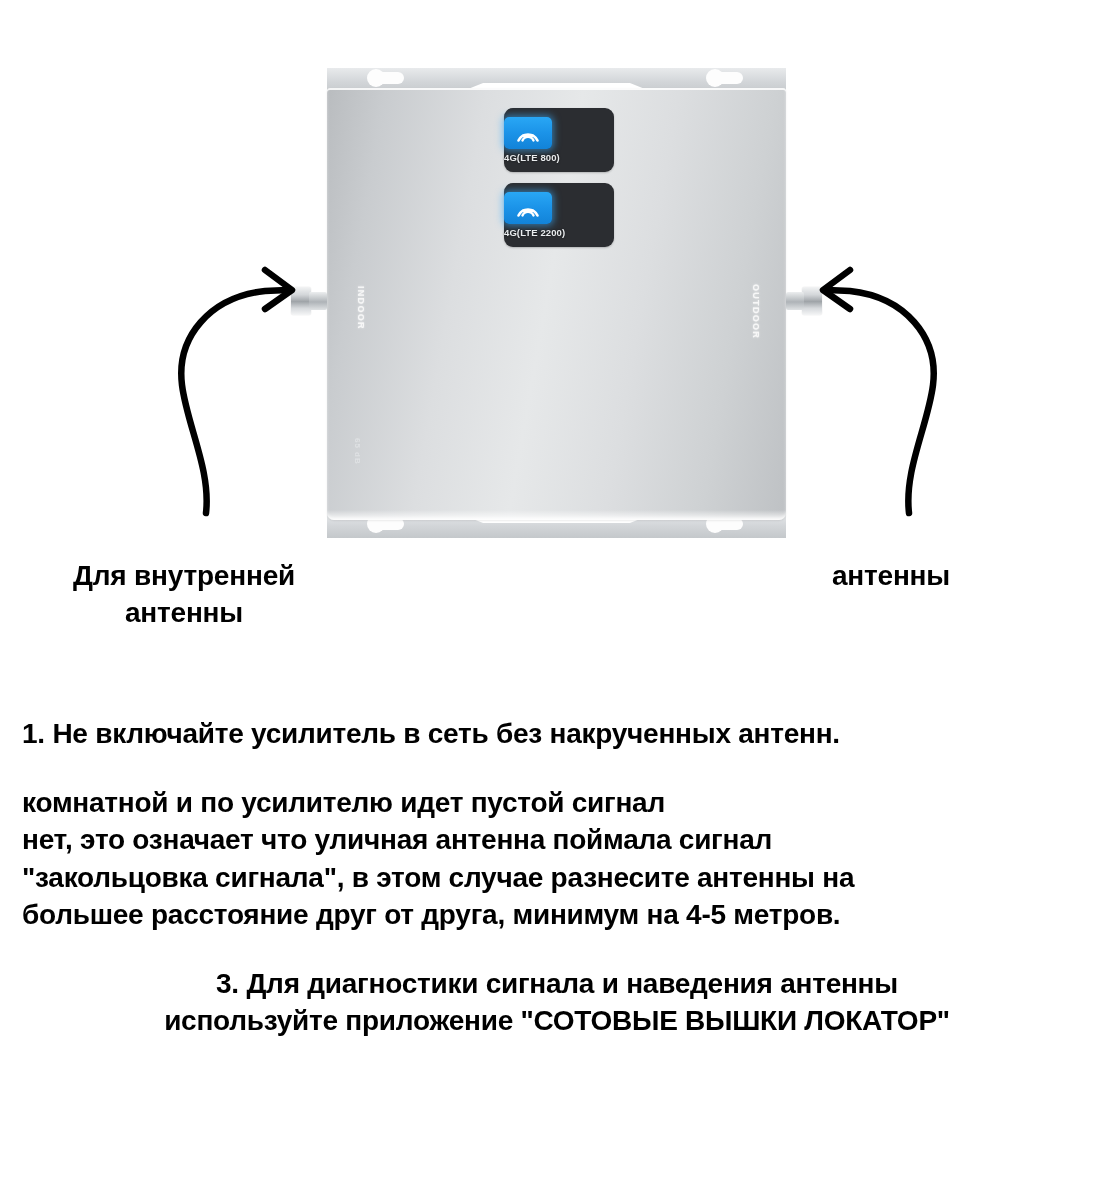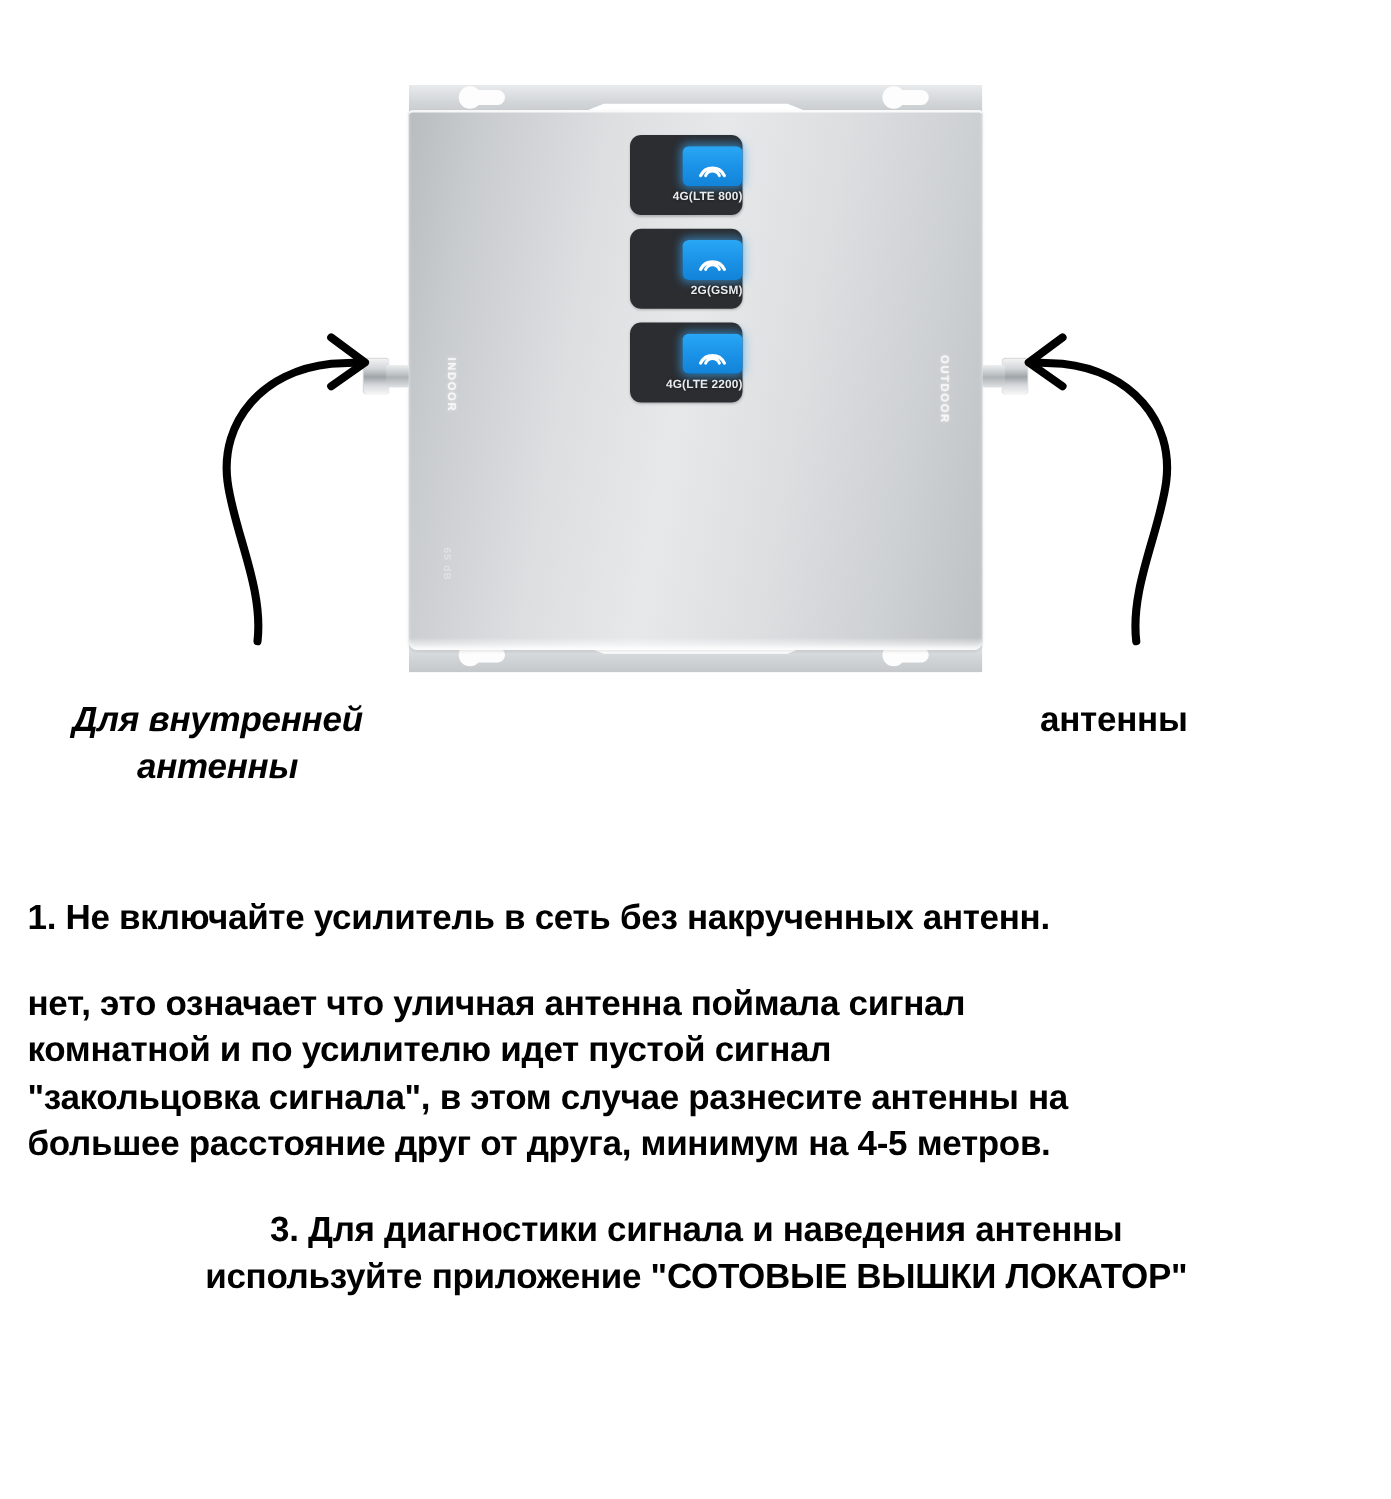--- a/index.html
+++ b/index.html
@@ -145,29 +145,29 @@
 
   
   #indicator-stack {
     position: absolute;
     left: 504px;
     top: 108px;
     width: 110px;
   }
   .indicator {
     position: relative;
-    width: 90px;
+    width: 110px;
     height: 64px;
     margin-bottom: 11px;
     background: #2b2d31;
     border-radius: 9px;
     box-shadow: 0 1px 2px rgba(0,0,0,.22);
     display: flex;
     flex-direction: column;
-    align-items: flex-end;
+    align-items: flex-start;
     justify-content: center;
   }
   .ind-icon {
     width: 48px;
     height: 32px;
     border-radius: 5px;
     background: linear-gradient(180deg,#29a7f5 0%,#1b93e8 50%,#1283d8 100%);
     box-shadow: 0 0 7px 2px rgba(60,175,255,.55);
     display: flex;
     align-items: center;
@@ -194,21 +194,21 @@
 
   
   .caption {
     position: absolute;
     font-size: 28px;
     font-weight: 700;
     line-height: 1.32;
     letter-spacing: -.2px;
     text-align: center;
   }
-  #caption-indoor  { left: 4px;  top: 558px; width: 340px; font-style: italic; }
+  #caption-indoor  { left: 14px;  top: 558px; width: 340px; }
   #caption-outdoor { left: 736px; top: 558px; width: 310px; }
 
   
   #notes {
     position: absolute;
     left: 22px;
     top: 715px;
     width: 1070px;
   }
   .note {
@@ -261,30 +261,20 @@
         <div class="ind-label">4G(LTE 800)</div>
       </div>
       <div class="indicator">
         <div class="ind-icon">
           <svg width="30" height="22" viewBox="0 0 30 22">
             <path d="M5.5 18.5 A10.5 10.5 0 0 1 24.5 18.5" fill="none" stroke="#ffffff" stroke-width="2.6" stroke-linecap="round"></path>
             <path d="M9.5 18.5 A6 6 0 0 1 20.5 18.5" fill="none" stroke="#ffffff" stroke-width="2.4" stroke-linecap="round"></path>
             <rect x="9" y="12.3" width="12" height="2.8" rx="1.4" fill="#ffffff"></rect>
           </svg>
         </div>
-        <div class="ind-label">2G(GSM)</div>
-      </div>
-      <div class="indicator">
-        <div class="ind-icon">
-          <svg width="30" height="22" viewBox="0 0 30 22">
-            <path d="M5.5 18.5 A10.5 10.5 0 0 1 24.5 18.5" fill="none" stroke="#ffffff" stroke-width="2.6" stroke-linecap="round"></path>
-            <path d="M9.5 18.5 A6 6 0 0 1 20.5 18.5" fill="none" stroke="#ffffff" stroke-width="2.4" stroke-linecap="round"></path>
-            <rect x="9" y="12.3" width="12" height="2.8" rx="1.4" fill="#ffffff"></rect>
-          </svg>
-        </div>
         <div class="ind-label">4G(LTE 2200)</div>
       </div>
     </div>
 
   <svg id="arrow-left" width="150" height="265" viewBox="0 0 150 265">
     <path d="M 41 258 C 46 215, 22 170, 17 130 C 11 82, 45 42, 100 36 L 122 35" fill="none" stroke="#000000" stroke-width="6.5" stroke-linecap="round"></path>
     <path d="M 100 15 L 127 35 L 100 54" fill="none" stroke="#000000" stroke-width="6.5" stroke-linecap="round" stroke-linejoin="round"></path>
   </svg>
 
   <svg id="arrow-right" width="150" height="265" viewBox="0 0 150 265">
@@ -300,22 +290,22 @@
 
 <div class="caption" id="caption-outdoor">
   <span class="note-line">антенны</span>
 </div>
 
 <div id="notes">
     <p class="note">
       <span class="note-line">1. Не включайте усилитель в сеть без накрученных антенн.</span>
     </p>
     <p class="note">
+      <span class="note-line">комнатной и по усилителю идет пустой сигнал</span>
       <span class="note-line">нет, это означает что уличная антенна поймала сигнал</span>
-      <span class="note-line">комнатной и по усилителю идет пустой сигнал</span>
       <span class="note-line">"закольцовка сигнала", в этом случае разнесите антенны на</span>
       <span class="note-line">большее расстояние друг от друга, минимум на 4-5 метров.</span>
     </p>
     <p class="note">
       <span class="note-line">3. Для диагностики сигнала и наведения антенны</span>
       <span class="note-line">используйте приложение "СОТОВЫЕ ВЫШКИ ЛОКАТОР"</span>
     </p>
   </div>
 
 </body></html>

